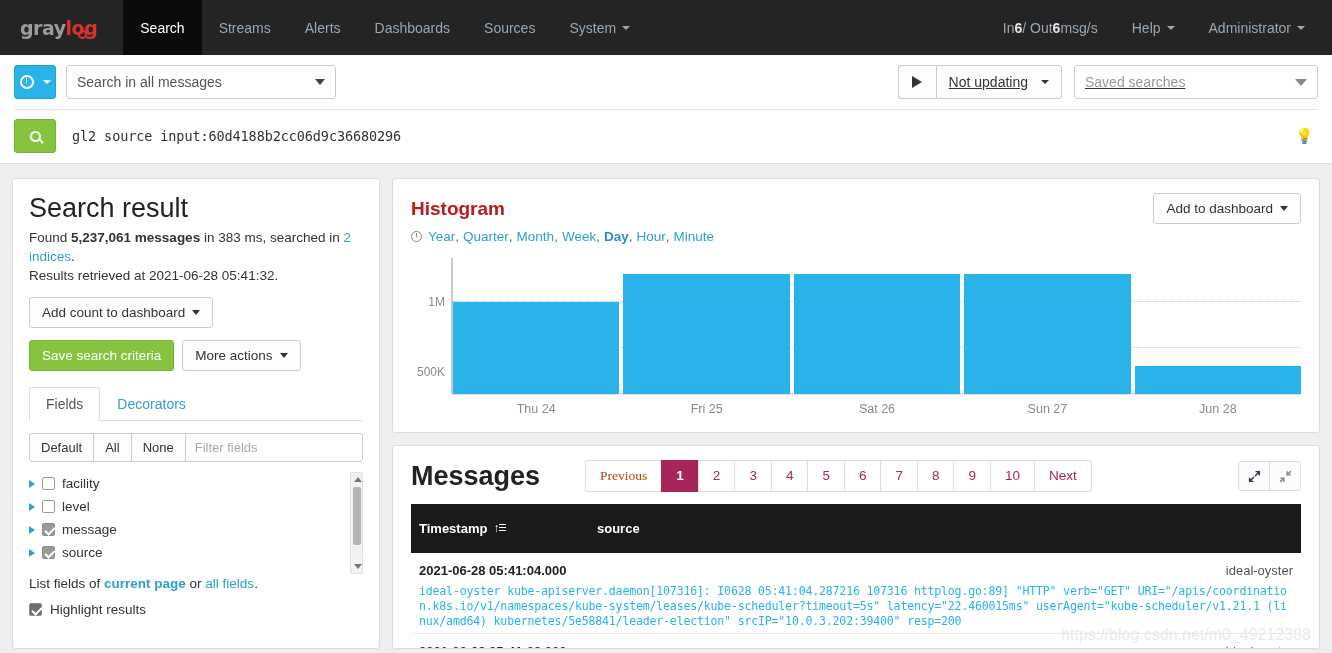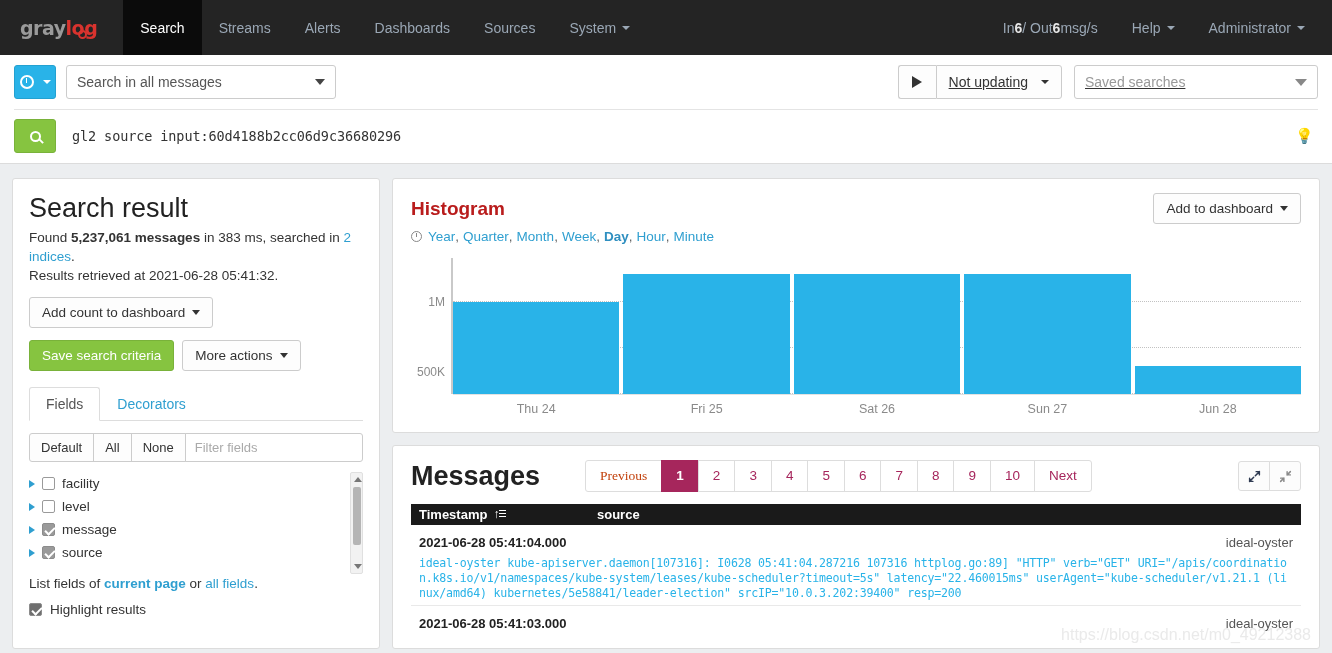--- a/index.html
+++ b/index.html
@@ -186,21 +186,21 @@
   .pg:first-child { border-radius:3px 0 0 3px; color:#c2410c;font-family:Liberation Serif, serif; }
   .pg:last-child { border-radius:0 3px 3px 0; }
   .pg.active { background:#a6265c; border-color:#a6265c; color:#fff; font-weight:bold; }
   .expgrp { margin-left:auto; display:flex; }
   .expbtn { width:32px; height:30px; border:1px solid #ddd; background:#fcfcfc; cursor:pointer;
             display:flex; align-items:center; justify-content:center; margin-left:-1px; color:#444; }
   .expbtn:first-child { border-radius:3px 0 0 3px; }
   .expbtn:last-child { border-radius:0 3px 3px 0; color:#8a8a8a; }
 
   .tbl { margin-top:12px; width:100%; }
-  .thead { background:#1a1a1a; color:#fff; display:flex; padding:3px 8px; font-size:13px; font-weight:bold; }
+  .thead { background:#1a1a1a; color:#fff; display:flex; padding:17px 8px; font-size:13px; font-weight:bold; }
   .th-ts { width:178px; display:flex; align-items:center; gap:6px; }
   .sorticon { display:inline-block; position:relative; width:13px; height:12px; }
   .sorticon:before { content:"↑"; position:absolute; left:0; top:-2px; font-size:12px; color:#fff; }
   .sorticon:after { content:""; position:absolute; left:6px; top:1px; width:7px; height:1.5px;
                     background:#fff; box-shadow:0 3px 0 #fff, 0 6px 0 #fff; }
   .trow { padding:10px 8px 4px 8px; border-bottom:1px solid #e9e9e9; }
   .trow-top { display:flex; font-size:13px;justify-content:space-between; }
   .ts { width:178px; font-weight:bold; color:#222; }
   .src { color:#555; }
   .msgbody { font-family:"DejaVu Sans Mono", monospace; font-size:11.6px; color:#29b3e8;

